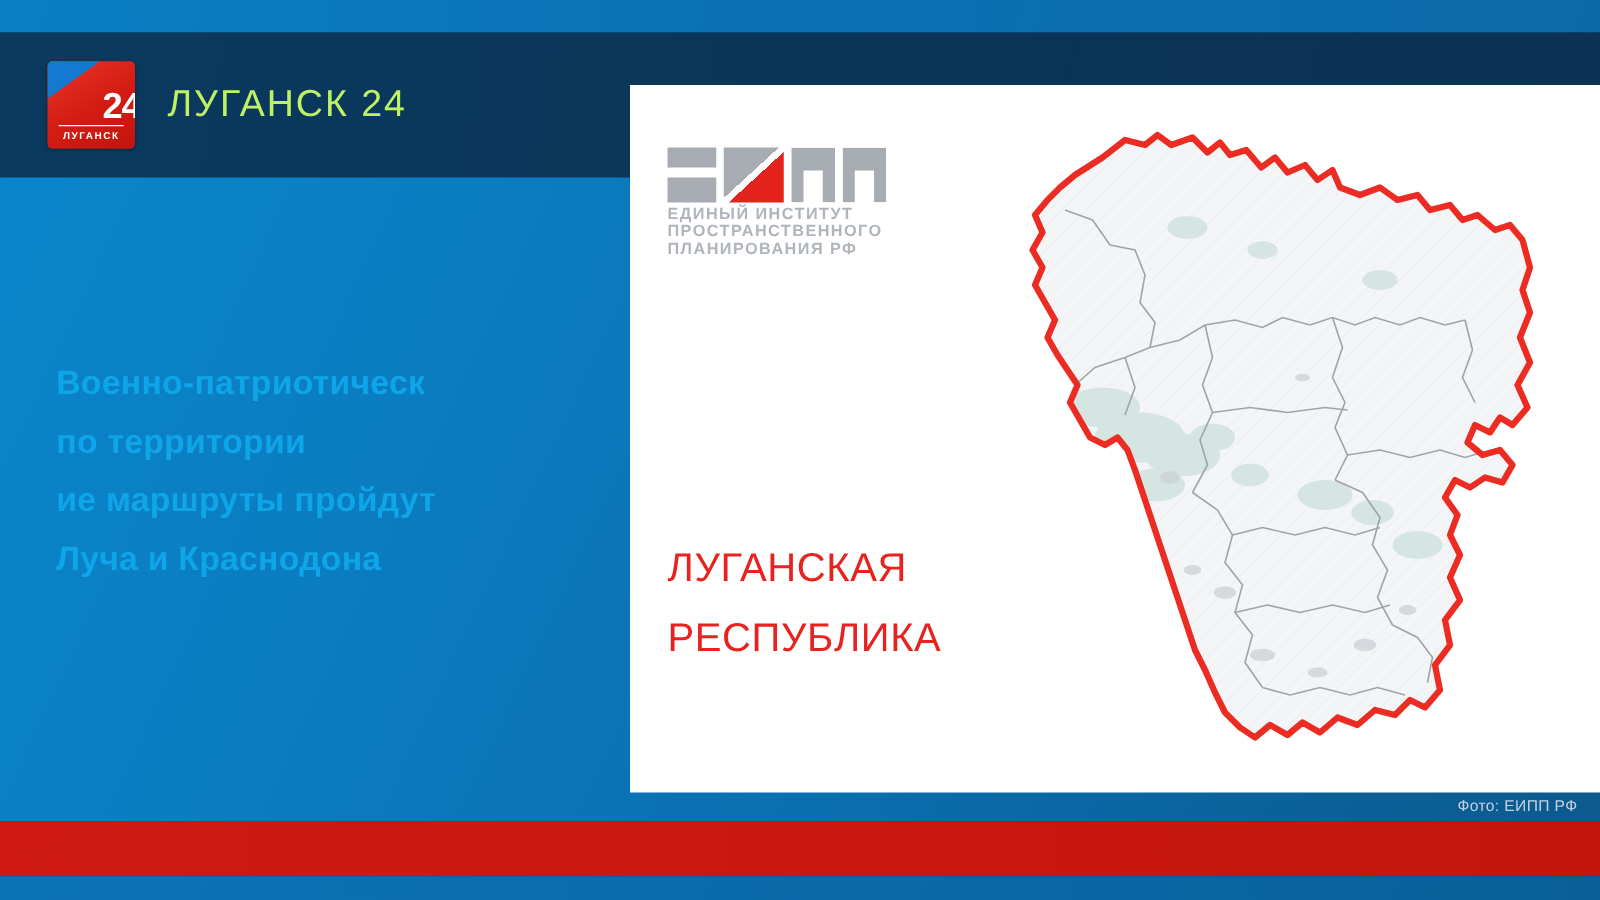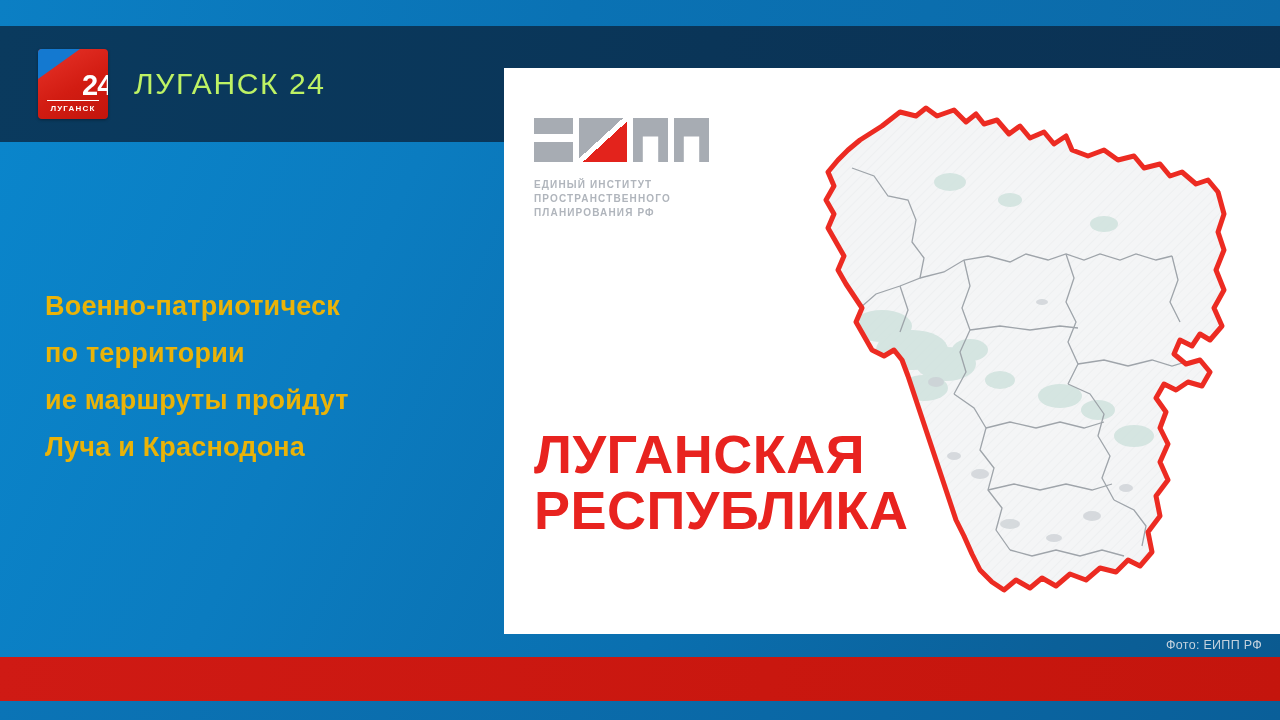--- a/index.html
+++ b/index.html
@@ -65,21 +65,21 @@
   }
   .channel-title{
     margin-left:26px;color:#bef264;
     font-size:30px;font-weight:normal;letter-spacing:1.6px;
     white-space:nowrap;
   }
 
   
   .headline{
     position:absolute;left:45px;top:283px;width:420px;
-    color:#eab308;font-size:27px;font-weight:bold;line-height:47px;
+    color:#0ea5e9;font-size:27px;font-weight:bold;line-height:47px;
     letter-spacing:.2px;
   }
   .headline p{margin:0;}
 
   
   .card{
     position:absolute;left:504px;top:68px;width:776px;height:566px;
     background:#ffffff;overflow:hidden;
   }
 
@@ -93,30 +93,30 @@
     position:absolute;left:45px;top:2px;width:48px;height:44px;
     background:linear-gradient(to bottom right,#a7acb3 0%,#a7acb3 46%,#ffffff 46%,#ffffff 54%,#e3231c 54%,#e3231c 100%);
   }
   .eipp-mark .p1{position:absolute;left:99px;top:2px;width:35px;height:44px;}
   .eipp-mark .p2{position:absolute;left:140px;top:2px;width:35px;height:44px;}
   .eipp-mark .pshape{
     background:#a7acb3;
     clip-path:polygon(0 0,100% 0,100% 100%,72% 100%,72% 42%,28% 42%,28% 100%,0 100%);
   }
   .eipp-text{
-    margin-top:14px;color:#b0b5bc;
-    font-size:10px;font-weight:bold;letter-spacing:1.15px;line-height:14px;
+    color:#b0b5bc;
+    font-size:13px;font-weight:bold;letter-spacing:1.15px;line-height:14px;
     text-transform:uppercase;
   }
   .eipp-text div{white-space:nowrap;}
 
   
   .republic{
     position:absolute;left:30px;top:358px;
-    color:#e8231f;font-size:54px;font-weight:bold;
+    color:#e8231f;font-size:32px;font-weight:normal;
     line-height:56px;letter-spacing:.5px;
   }
   .republic div{white-space:nowrap;}
 
   
   .map-wrap{position:absolute;left:300px;top:-4px;width:480px;height:570px;}
   .map-wrap svg{display:block;width:100%;height:100%;}
 
   
   .credit{

